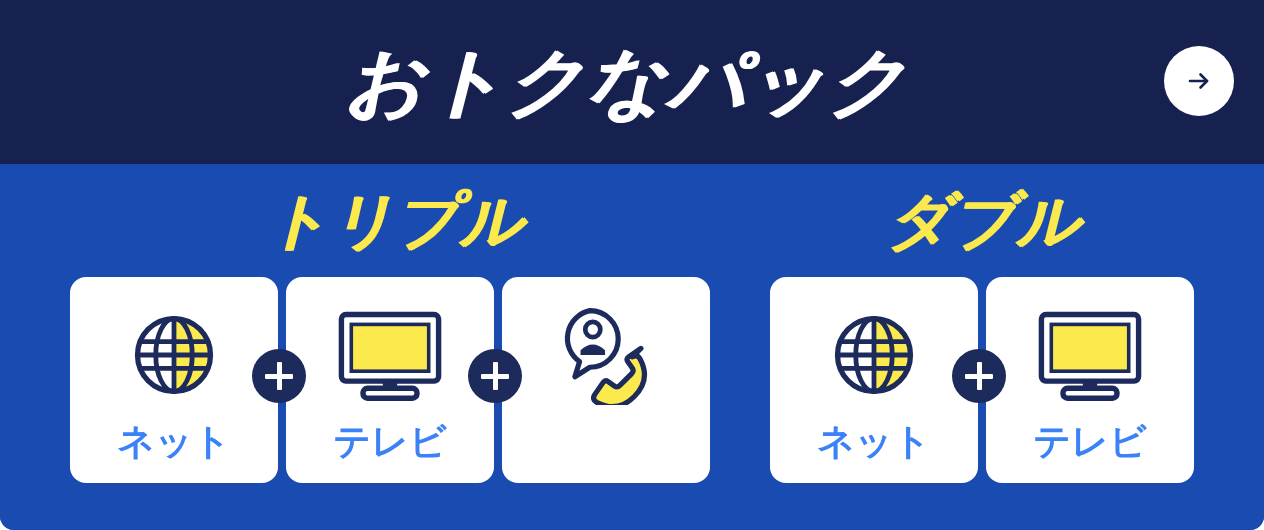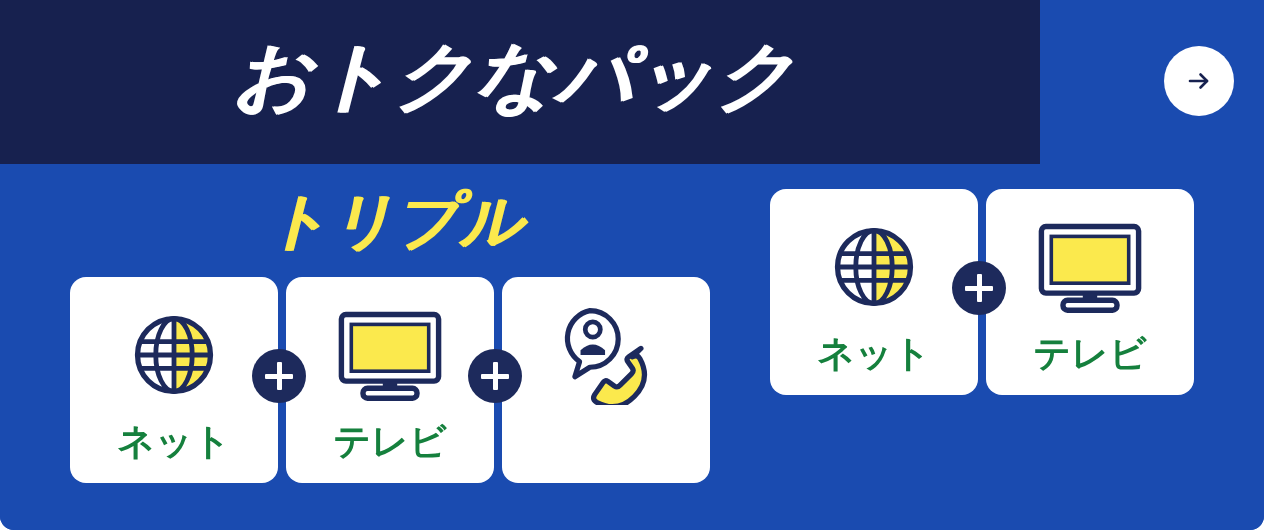--- a/index.html
+++ b/index.html
@@ -21,27 +21,26 @@
     border-radius: 0 0 14px 14px;
     overflow: hidden;
     background: #1a4bb0;
   }
 
   
   .header {
     position: absolute;
     left: 0;
     top: 0;
-    width: 1040px;
+    width: 1264px;
     height: 164px;
     background: #17214f;
     display: flex;
     align-items: center;
     justify-content: center;
-    font-family: Liberation Mono, monospace;
   }
   .header-title {
     color: #ffffff;
     font-size: 76px;
     font-weight: 700;
     font-style: italic;
     letter-spacing: 1px;
     line-height: 1;
     white-space: nowrap;
     transform: translateX(-6px) scaleX(1.02);
@@ -113,21 +112,21 @@
     padding-top: 26px;
     flex: none;
   }
   .card-icon {
     height: 104px;
     display: flex;
     align-items: center;
     justify-content: center;
   }
   .card-label {
-    color: #15803d;
+    color: #3b82f6;
     font-size: 37px;
     font-weight: 700;
     line-height: 1;
     margin-top: 16px;
     white-space: nowrap;
   }
 
   .plus-badge {
     position: absolute;
     width: 54px;
@@ -232,20 +231,21 @@
         </div>
         <div class="plus-badge plus-2">
           <span class="bar-h"></span>
           <span class="bar-v"></span>
         </div>
 
       </div>
     </div>
 
     <div class="group group-double">
+      <div class="group-title">ダブル</div>
 
       <div class="cards-row">
 
         <div class="card">
           <div class="card-icon">
             <svg width="96" height="96" viewBox="0 0 100 100">
               <defs>
                 <clipPath id="g2clip">
                     <circle cx="50" cy="50" r="38"></circle>
                   </clipPath>

